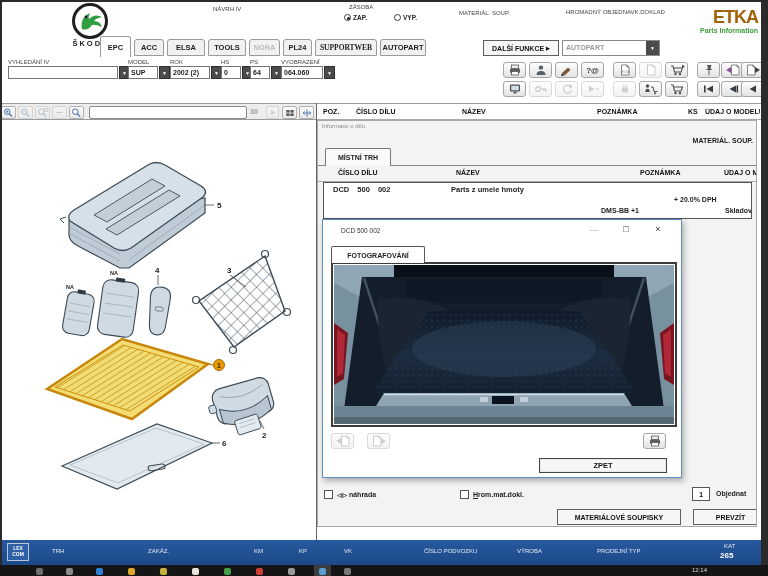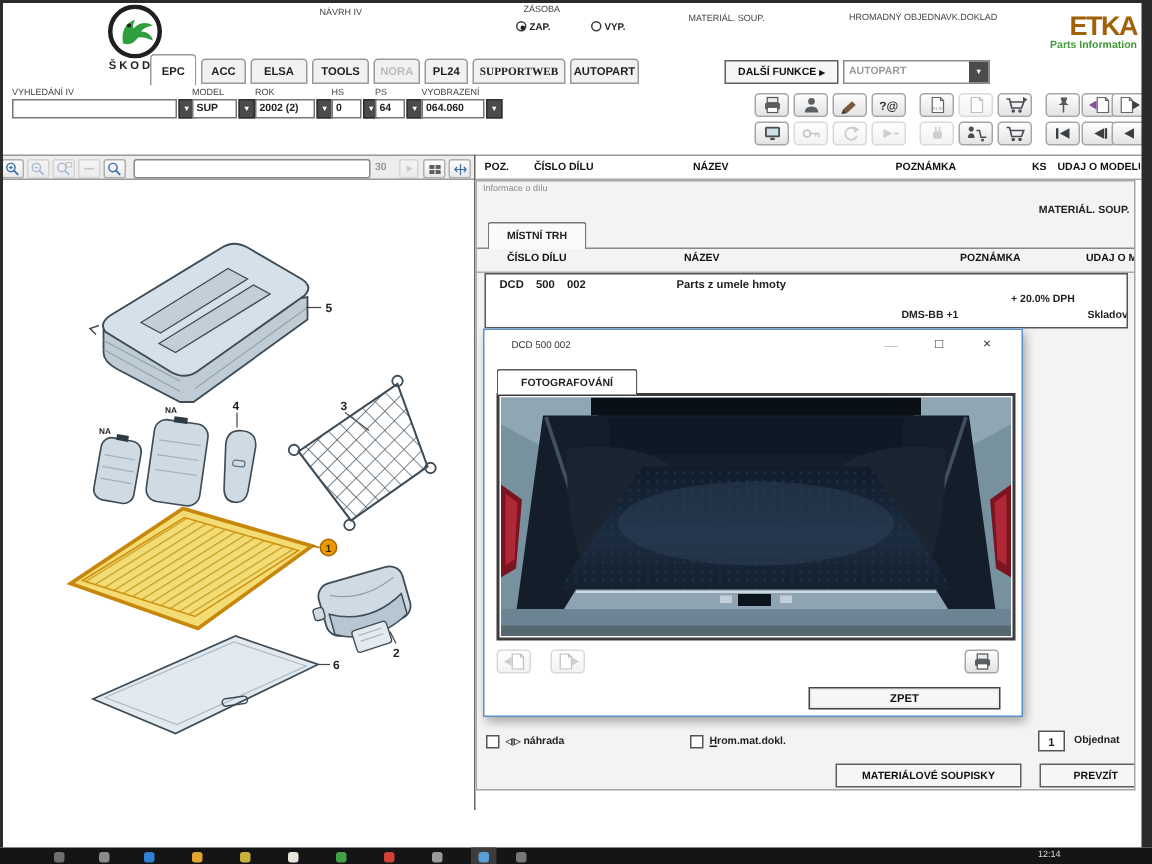--- a/index.html
+++ b/index.html
@@ -513,20 +513,36 @@
       </button>
     <button class="tb" style="left:320px;top:213px;position:absolute;">
         <svg width="16" height="12">
           <use href="#i-print"></use>
         </svg>
       </button>
 
     <button class="btn" style="left:216px;top:238px;width:128px;height:15px;border:1px solid #444;box-shadow:inset 0 0 0 1px #e8e8e8;font-size:7.5px;text-align:right;">ZPET</button>
   </div>
 
+  <div class="abs" style="left:2px;top:540px;width:759px;height:25px;background:linear-gradient(#27599e,#1c4a88);">
+    <div class="abs" style="left:5px;top:3px;width:22px;height:18px;background:#2e5ea3;border:1px solid #b9c6dd;text-align:center;line-height:1.15;padding-top:2px;">
+      <div style="font-size:5px;font-weight:900;color:#fff;">LEX</div>
+      <div style="font-size:5px;font-weight:900;color:#fff;">COM</div>
+    </div>
+    <span class="sbf" style="left:50px;">TRH</span>
+    <span class="sbf" style="left:146px;">ZAKÁZ.</span>
+    <span class="sbf" style="left:252px;">KM</span>
+    <span class="sbf" style="left:297px;">KP</span>
+    <span class="sbf" style="left:342px;">VK</span>
+    <span class="sbf" style="left:422px;">ČÍSLO PODVOZKU</span>
+    <span class="sbf" style="left:515px;">VÝROBA</span>
+    <span class="sbf" style="left:595px;">PRODEJNÍ TYP</span>
+    <span class="sbf" style="left:722px;top:3px;">KAT</span>
+    <span class="abs" style="left:718px;top:11px;font-size:8px;font-weight:bold;color:#fff;">265</span>
+  </div>
 
   <div class="abs" style="left:0;top:565px;width:768px;height:11px;background:#151515;">
     <div class="ticon" style="left:36px;background:#6f6f6f;"></div>
     <div class="ticon" style="left:66px;background:#8a8a8a;"></div>
     <div class="ticon" style="left:96px;background:#2f7fd6;"></div>
     <div class="ticon" style="left:128px;background:#e0a62c;"></div>
     <div class="ticon" style="left:160px;background:#c9b13e;"></div>
     <div class="ticon" style="left:192px;background:#e8e4da;"></div>
     <div class="ticon" style="left:224px;background:#43a047;"></div>
     <div class="ticon" style="left:256px;background:#d23f34;"></div>

